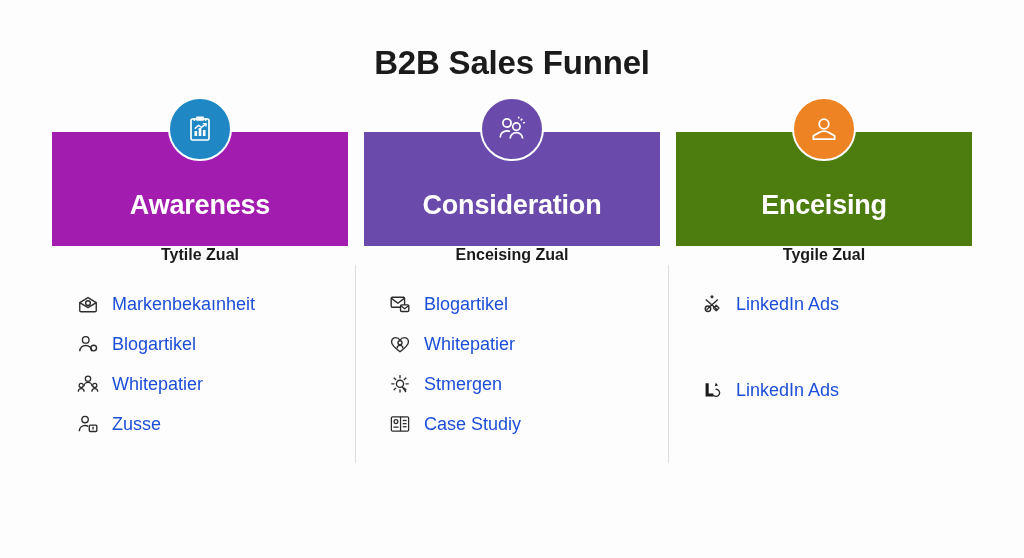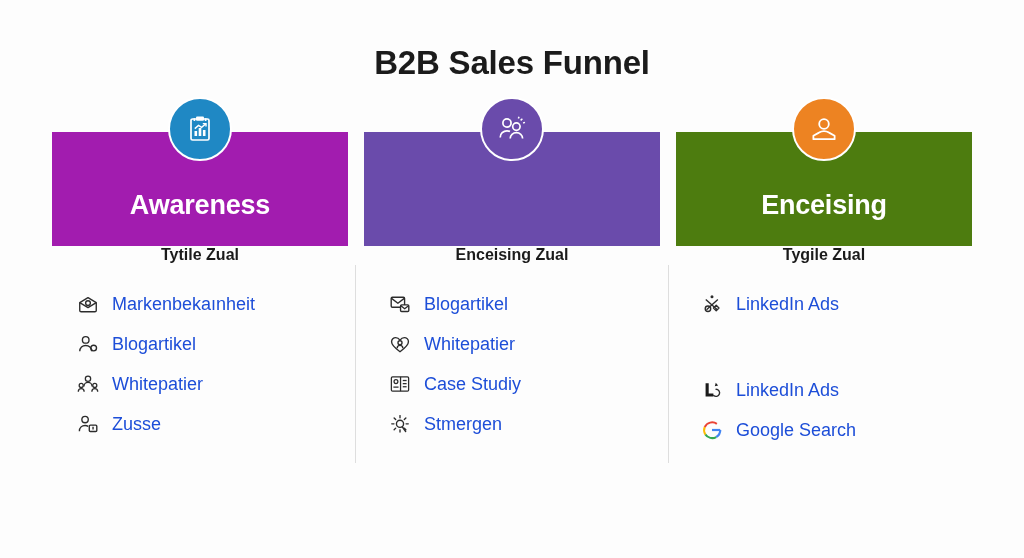--- a/index.html
+++ b/index.html
@@ -225,20 +225,21 @@
           <svg width="34" height="34" viewBox="0 0 34 34" fill="none" stroke="#ffffff" stroke-width="1.7">
             <circle cx="12" cy="11" r="4.1"></circle>
             <path d="M5.2 25.5 c0 -3.9 3 -6.6 6.8 -6.6 c1.1 0 2.1 0.22 3 0.62"></path>
             <circle cx="21.4" cy="14.6" r="3.7"></circle>
             <path d="M15.2 26.6 c0 -3.5 2.8 -5.9 6.2 -5.9 c3.4 0 6.2 2.4 6.2 5.9"></path>
             <line x1="25.6" y1="8.4" x2="27.4" y2="6.8" stroke-width="1.5"></line>
             <line x1="28.1" y1="11" x2="30" y2="10.4" stroke-width="1.5"></line>
             <line x1="23.4" y1="6.6" x2="24" y2="4.8" stroke-width="1.5"></line>
           </svg>
         </div>
+        <div class="banner-label">Consideration</div>
       </div>
 
       <div class="subtitle">Enceising Zual</div>
 
       <div class="item-list">
         <div class="list-item">
           <span class="item-icon">
             <svg width="22" height="22" viewBox="0 0 24 24" fill="none" stroke="#2c2c2c" stroke-width="1.5" stroke-linejoin="round">
               <rect x="2.4" y="4.6" width="14.6" height="11" rx="1.3"></rect>
               <polyline points="2.4,5.6 9.7,11.2 17,5.6"></polyline>
@@ -251,54 +252,54 @@
 
         <div class="list-item">
           <span class="item-icon">
             <svg width="22" height="22" viewBox="0 0 24 24" fill="none" stroke="#2c2c2c" stroke-width="1.5" stroke-linejoin="round">
               <path d="M12 20.4 C6.4 16.4 2.8 13.4 2.8 9.6 C2.8 6.9 4.9 5 7.3 5 c1.8 0 3.5 1.1 4.7 2.8 C13.2 6.1 14.9 5 16.7 5 c2.4 0 4.5 1.9 4.5 4.6 c0 3.8 -3.6 6.8 -9.2 10.8 Z"></path>
               <circle cx="12" cy="10.6" r="2.2"></circle>
               <path d="M8.9 16.6 c0 -1.9 1.4 -3.1 3.1 -3.1 c1.7 0 3.1 1.2 3.1 3.1"></path>
             </svg>
           </span>
           <span class="item-label">Whitepatier</span>
-        </div>
-
-        <div class="list-item">
-          <span class="item-icon">
-            <svg width="22" height="22" viewBox="0 0 24 24" fill="none" stroke="#2c2c2c" stroke-width="1.4">
-              <rect x="2.6" y="4.2" width="18.8" height="15.6" rx="1.3"></rect>
-              <line x1="12.6" y1="4.2" x2="12.6" y2="19.8"></line>
-              <circle cx="7.6" cy="9.4" r="2.1"></circle>
-              <line x1="4.8" y1="15.4" x2="10.4" y2="15.4"></line>
-              <line x1="15" y1="8.2" x2="19.2" y2="8.2"></line>
-              <line x1="15" y1="11.6" x2="19.2" y2="11.6"></line>
-              <line x1="15" y1="15" x2="19.2" y2="15"></line>
-            </svg>
-          </span>
-          <span class="item-label">Case Studiy</span>
         </div>
 
         <div class="list-item">
           <span class="item-icon">
             <svg width="22" height="22" viewBox="0 0 24 24" fill="none" stroke="#2c2c2c" stroke-width="1.5" stroke-linecap="round">
               <circle cx="12" cy="11.8" r="3.9"></circle>
               <line x1="12" y1="2.8" x2="12" y2="5.2"></line>
               <line x1="12" y1="18.4" x2="12" y2="20.8"></line>
               <line x1="3" y1="11.8" x2="5.4" y2="11.8"></line>
               <line x1="18.6" y1="11.8" x2="21" y2="11.8"></line>
               <line x1="5.6" y1="5.4" x2="7.3" y2="7.1"></line>
               <line x1="16.7" y1="16.5" x2="18.4" y2="18.2"></line>
               <line x1="18.4" y1="5.4" x2="16.7" y2="7.1"></line>
               <line x1="7.3" y1="16.5" x2="5.6" y2="18.2"></line>
               <line x1="14.4" y1="15" x2="18.2" y2="20.2"></line>
             </svg>
           </span>
           <span class="item-label">Stmergen</span>
         </div>
+
+        <div class="list-item">
+          <span class="item-icon">
+            <svg width="22" height="22" viewBox="0 0 24 24" fill="none" stroke="#2c2c2c" stroke-width="1.4">
+              <rect x="2.6" y="4.2" width="18.8" height="15.6" rx="1.3"></rect>
+              <line x1="12.6" y1="4.2" x2="12.6" y2="19.8"></line>
+              <circle cx="7.6" cy="9.4" r="2.1"></circle>
+              <line x1="4.8" y1="15.4" x2="10.4" y2="15.4"></line>
+              <line x1="15" y1="8.2" x2="19.2" y2="8.2"></line>
+              <line x1="15" y1="11.6" x2="19.2" y2="11.6"></line>
+              <line x1="15" y1="15" x2="19.2" y2="15"></line>
+            </svg>
+          </span>
+          <span class="item-label">Case Studiy</span>
+        </div>
       </div>
     </div>
 
     <div class="column col-2">
       <div class="banner" style="background: #4d7c0f; text-decoration: underline;">
         <div class="badge" style="background: rgb(237, 131, 34);">
           <svg width="32" height="32" viewBox="0 0 32 32" fill="none" stroke="#ffffff" stroke-width="1.8" stroke-linejoin="round">
             <circle cx="16" cy="11" r="4.8"></circle>
             <path d="M5.4 22.8 L11 19.6 a9.6 9.6 0 0 1 10 0 l5.6 3.2 v3.4 H5.4 Z"></path>
           </svg>
@@ -326,29 +327,17 @@
           <span class="item-icon">
             <svg width="22" height="22" viewBox="0 0 24 24" fill="none">
               <path d="M5 4.6 h3.4 v11.2 h5.1 v3.4 H5 Z" fill="#1b1b1b"></path>
               <path d="M16.4 11.2 a3.9 3.9 0 1 1 -2.6 6.8" fill="none" stroke="#2c2c2c" stroke-width="1.5" stroke-linecap="round"></path>
               <path d="M16.1 4.2 l2.6 2.8 l-3.6 1 Z" fill="#1b1b1b"></path>
             </svg>
           </span>
           <span class="item-label">LinkedIn Ads</span>
         </div>
 
-        <div class="list-item">
-          <span class="item-icon">
-            <svg width="22" height="22" viewBox="0 0 24 24" fill="none" stroke-width="2.2">
-              <path d="M21 12 h-9" stroke="#4285F4" stroke-width="2.4"></path>
-              <path d="M21 12 a9 9 0 0 1 -4.4 7.7" stroke="#4285F4" stroke-width="2.4" fill="none"></path>
-              <path d="M16.6 19.7 a9 9 0 0 1 -11.9 -2.9" stroke="#34A853" fill="none"></path>
-              <path d="M4.7 16.8 a9 9 0 0 1 -0.6 -8.1" stroke="#FBBC05" fill="none"></path>
-              <path d="M4.1 8.7 a9 9 0 0 1 13.2 -3.4" stroke="#EA4335" fill="none"></path>
-            </svg>
-          </span>
-          <span class="item-label">Google Search</span>
-        </div>
       </div>
     </div>
 
   </div>
 </div>
 
 </body></html>

